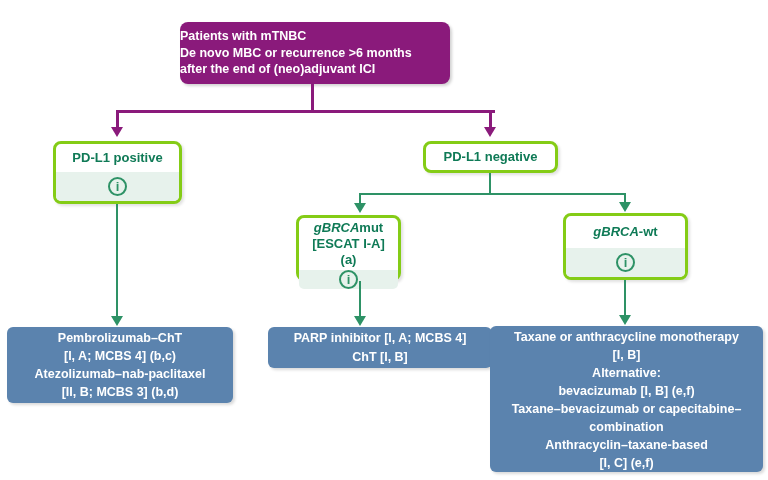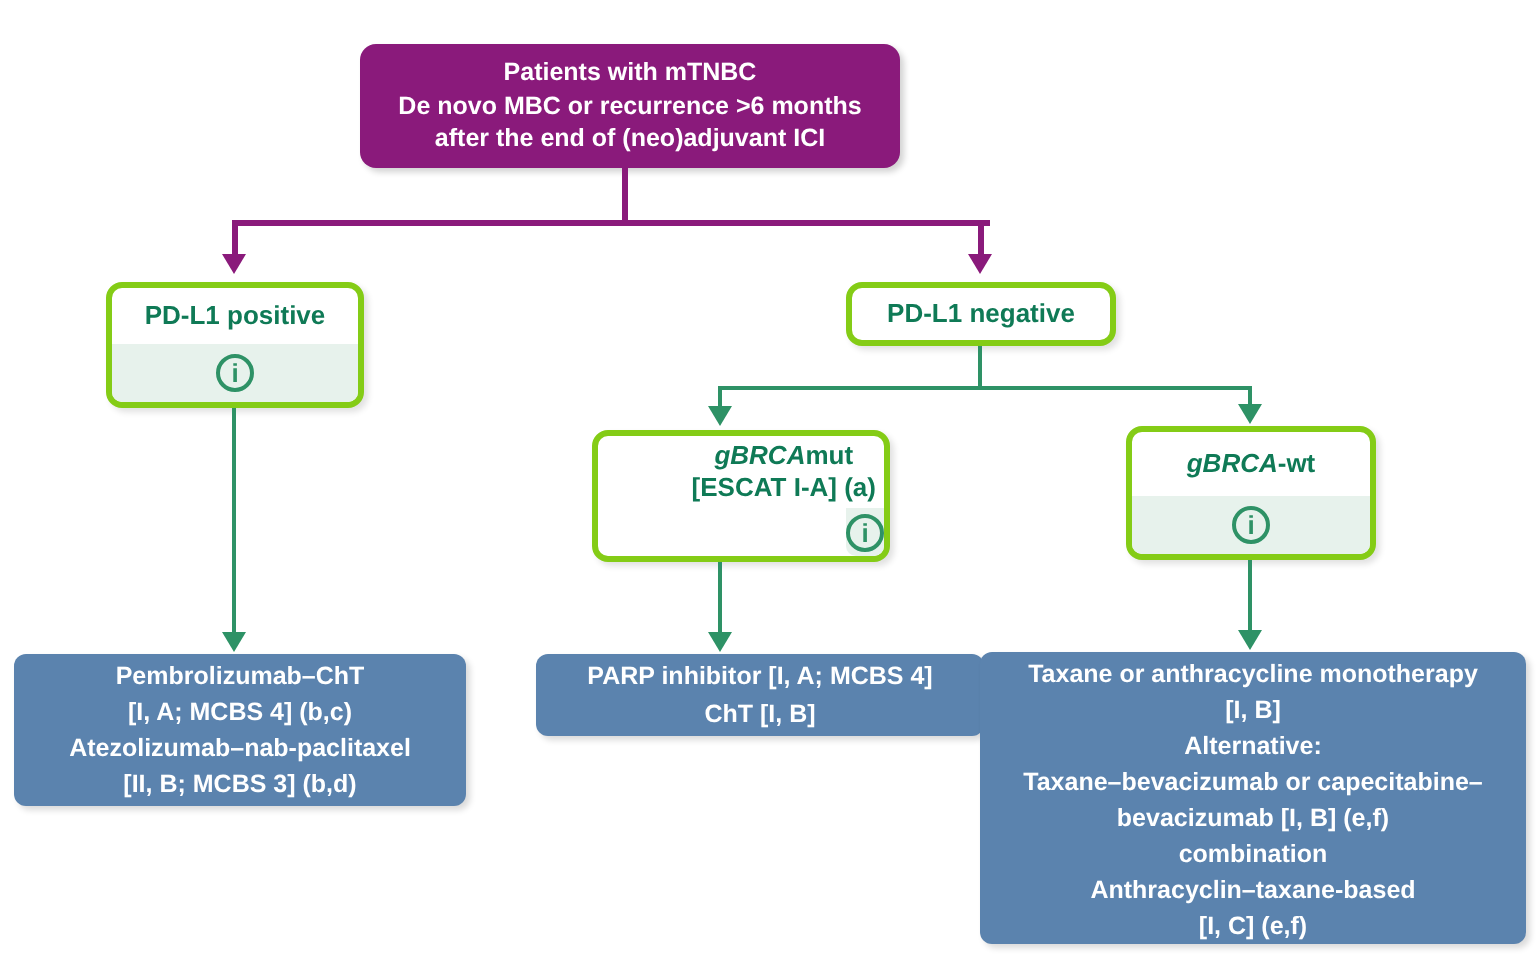--- a/index.html
+++ b/index.html
@@ -16,21 +16,20 @@
   .node-root {
     position: absolute;
     left: 180px; top: 22px;
     width: 270px; height: 62px;
     background: #8A1A7B;
     border-radius: 8px;
     color: #ffffff;
     font-weight: bold;
     font-size: 12.5px;
     line-height: 16.5px;
-    text-align: center;
     display: flex;
     flex-direction: column;
     justify-content: center;
     box-shadow: 2px 2px 3px rgba(0,0,0,0.18);
   }
   
   .gbox {
     position: absolute;
     background: #ffffff;
     border: 3px solid #84cc16;
@@ -138,21 +137,21 @@
     </div>
   </div>
 
   <div class="gline" style="left:489px; top:173px; width:2px; height:22px;"></div>
   <div class="gline" style="left:359px; top:193px; width:267px; height:2px;"></div>
   <div class="gline" style="left:359px; top:193px; width:2px; height:11px;"></div>
   <div class="ah ah-g" style="left:354px; top:203px;"></div>
   <div class="gline" style="left:624px; top:193px; width:2px; height:10px;"></div>
   <div class="ah ah-g" style="left:619px; top:202px;"></div>
 
-  <div class="gbox" style="left:296px; top:215px; width:149px; height:66px;align-items:flex-end;">
+  <div class="gbox" style="left:296px; top:215px; width:105px; height:66px;">
     <div class="gbox-label">
       <span><span class="italic">gBRCA</span><span>mut</span></span>
       <span>[ESCAT I-A] (a)</span>
     </div>
     <div class="gbox-info">
       <span class="info-icon">
           <span>i</span>
         </span>
     </div>
   </div>
@@ -184,20 +183,20 @@
 
   <div class="bbox" style="left:248px; top:327px; width:224px; height:41px;margin-left:20px;">
     <div>PARP inhibitor [I, A; MCBS 4]</div>
     <div>ChT [I, B]</div>
   </div>
 
   <div class="bbox" style="left:490px; top:326px; width:273px; height:146px;">
     <div>Taxane or anthracycline monotherapy</div>
     <div>[I, B]</div>
     <div>Alternative:</div>
+    <div>bevacizumab [I, B] (e,f)</div>
     <div>Taxane–bevacizumab or capecitabine–</div>
-    <div>bevacizumab [I, B] (e,f)</div>
     <div>combination</div>
     <div>Anthracyclin–taxane-based</div>
     <div>[I, C] (e,f)</div>
   </div>
 
 </div>
 
 </body></html>

